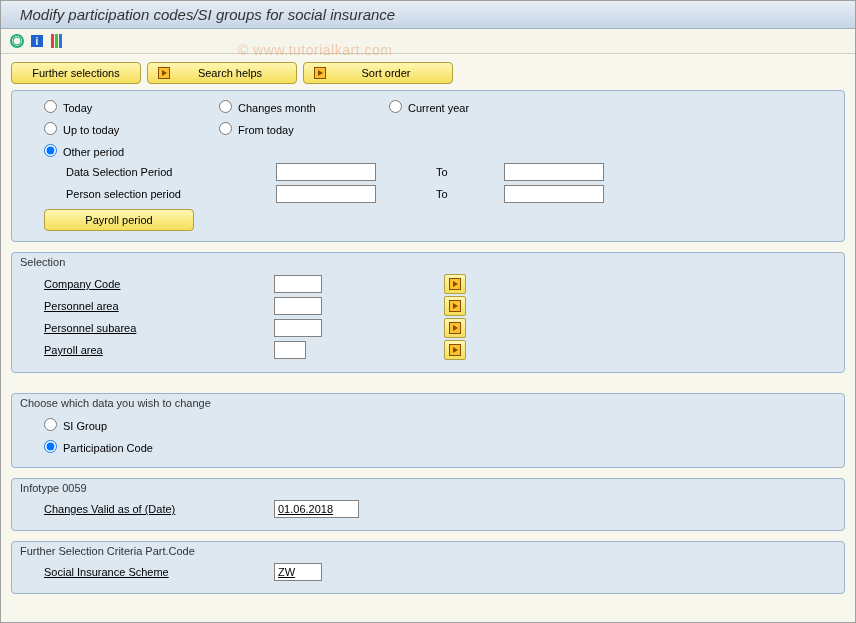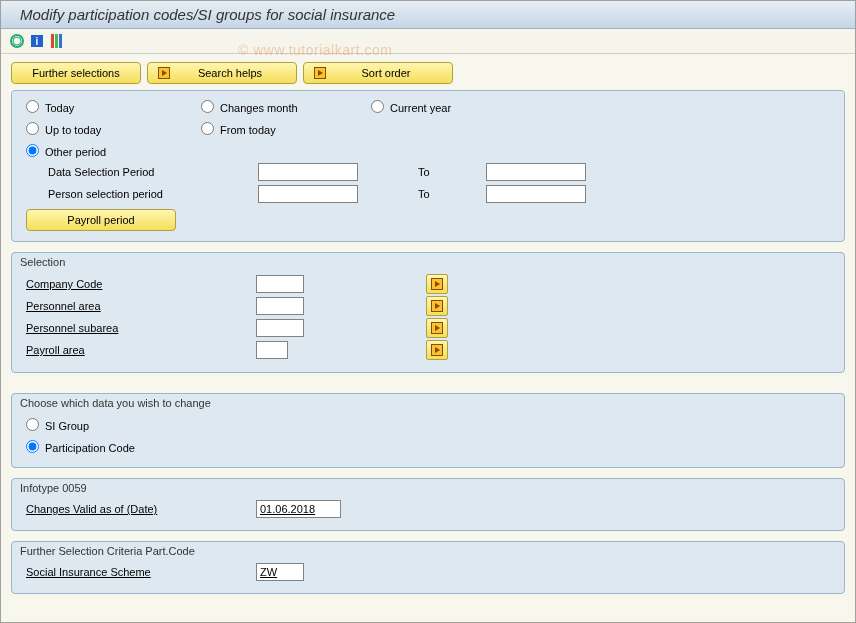--- a/index.html
+++ b/index.html
@@ -64,21 +64,21 @@
       border: 1px solid #9ab5cc;
       border-radius: 4px;
       margin-bottom: 10px;
       padding-bottom: 6px;
     }
     .group-title {
       font-size: 11px;
       padding: 3px 8px 0 8px;
       color: #333;
     }
-    .group-body { padding: 4px 14px; }
+    .group-body { padding: 4px 32px; }
     .row { display: flex; align-items: center; min-height: 22px; }
     .col1 { width: 175px; }
     .col2 { width: 170px; }
     .radio { margin-right: 6px; position: relative; top: 1px; }
     .indent { margin-left: 22px; }
     .lbl { width: 210px; display: inline-block; }
     .lbl-narrow { width: 68px; display: inline-block; }
     input.fld {
       border: 1px solid #828282;
       background: #fff;

